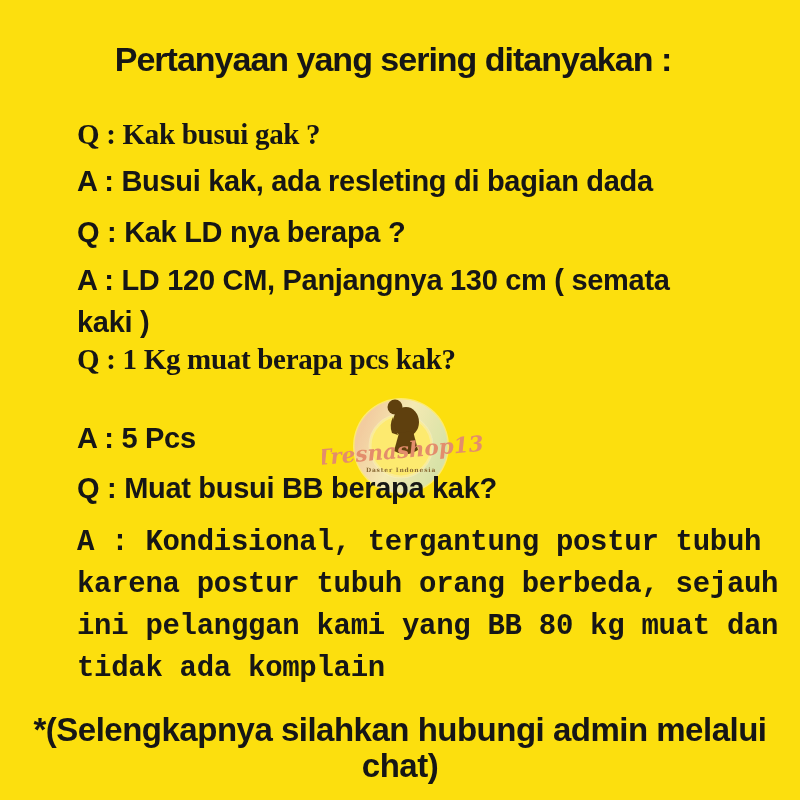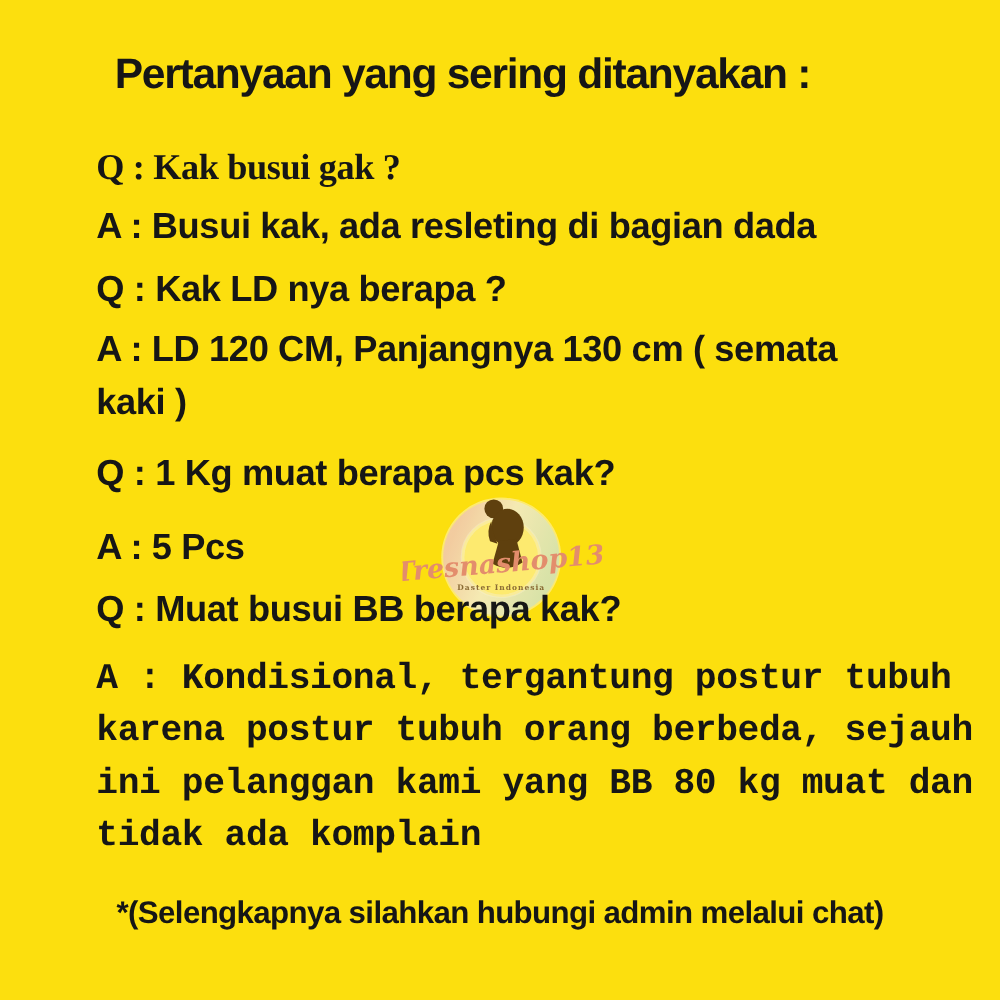--- a/index.html
+++ b/index.html
@@ -8,40 +8,40 @@
     width:800px;height:800px;
     background:#FCDF0E;
     overflow:hidden;
     color:#161616;
     font-family:"Liberation Sans", sans-serif;
     font-weight:700;
   }
   .title{
     position:absolute;top:36px;left:0;width:740px;
     text-align:center;
-    font-size:34px;line-height:46px;letter-spacing:-1px;
+    font-size:34px;line-height:46px;letter-spacing:-1px;padding-left:23px;
   }
   .qa{
     position:absolute;left:77px;
     font-size:29px;line-height:42px;letter-spacing:-0.3px;
     white-space:pre-line;
     z-index:2;
   }
   .qa-1{top:113px;font-family:Liberation Serif, serif;}
   .qa-2{top:160px;}
   .qa-3{top:211px;}
   .qa-4{top:259px;}
-  .qa-5{top:358px;}
+  .qa-5{top:338px;font-family:Liberation Serif, serif;}
   .qa-6{top:417px;}
   .qa-7{top:467px;}
   .qa-8{top:522px;font-family:Liberation Mono, monospace;}
   .footer{
     position:absolute;top:712px;left:0;width:800px;
     text-align:center;
-    font-size:25px;line-height:36px;letter-spacing:-0.5px;
+    font-size:33px;line-height:36px;letter-spacing:-0.5px;
   }
   .watermark{
     position:absolute;left:322px;top:392px;
     width:160px;height:112px;
     z-index:1;opacity:0.88;
   }
 </style>
 </head>
 <body>
 

